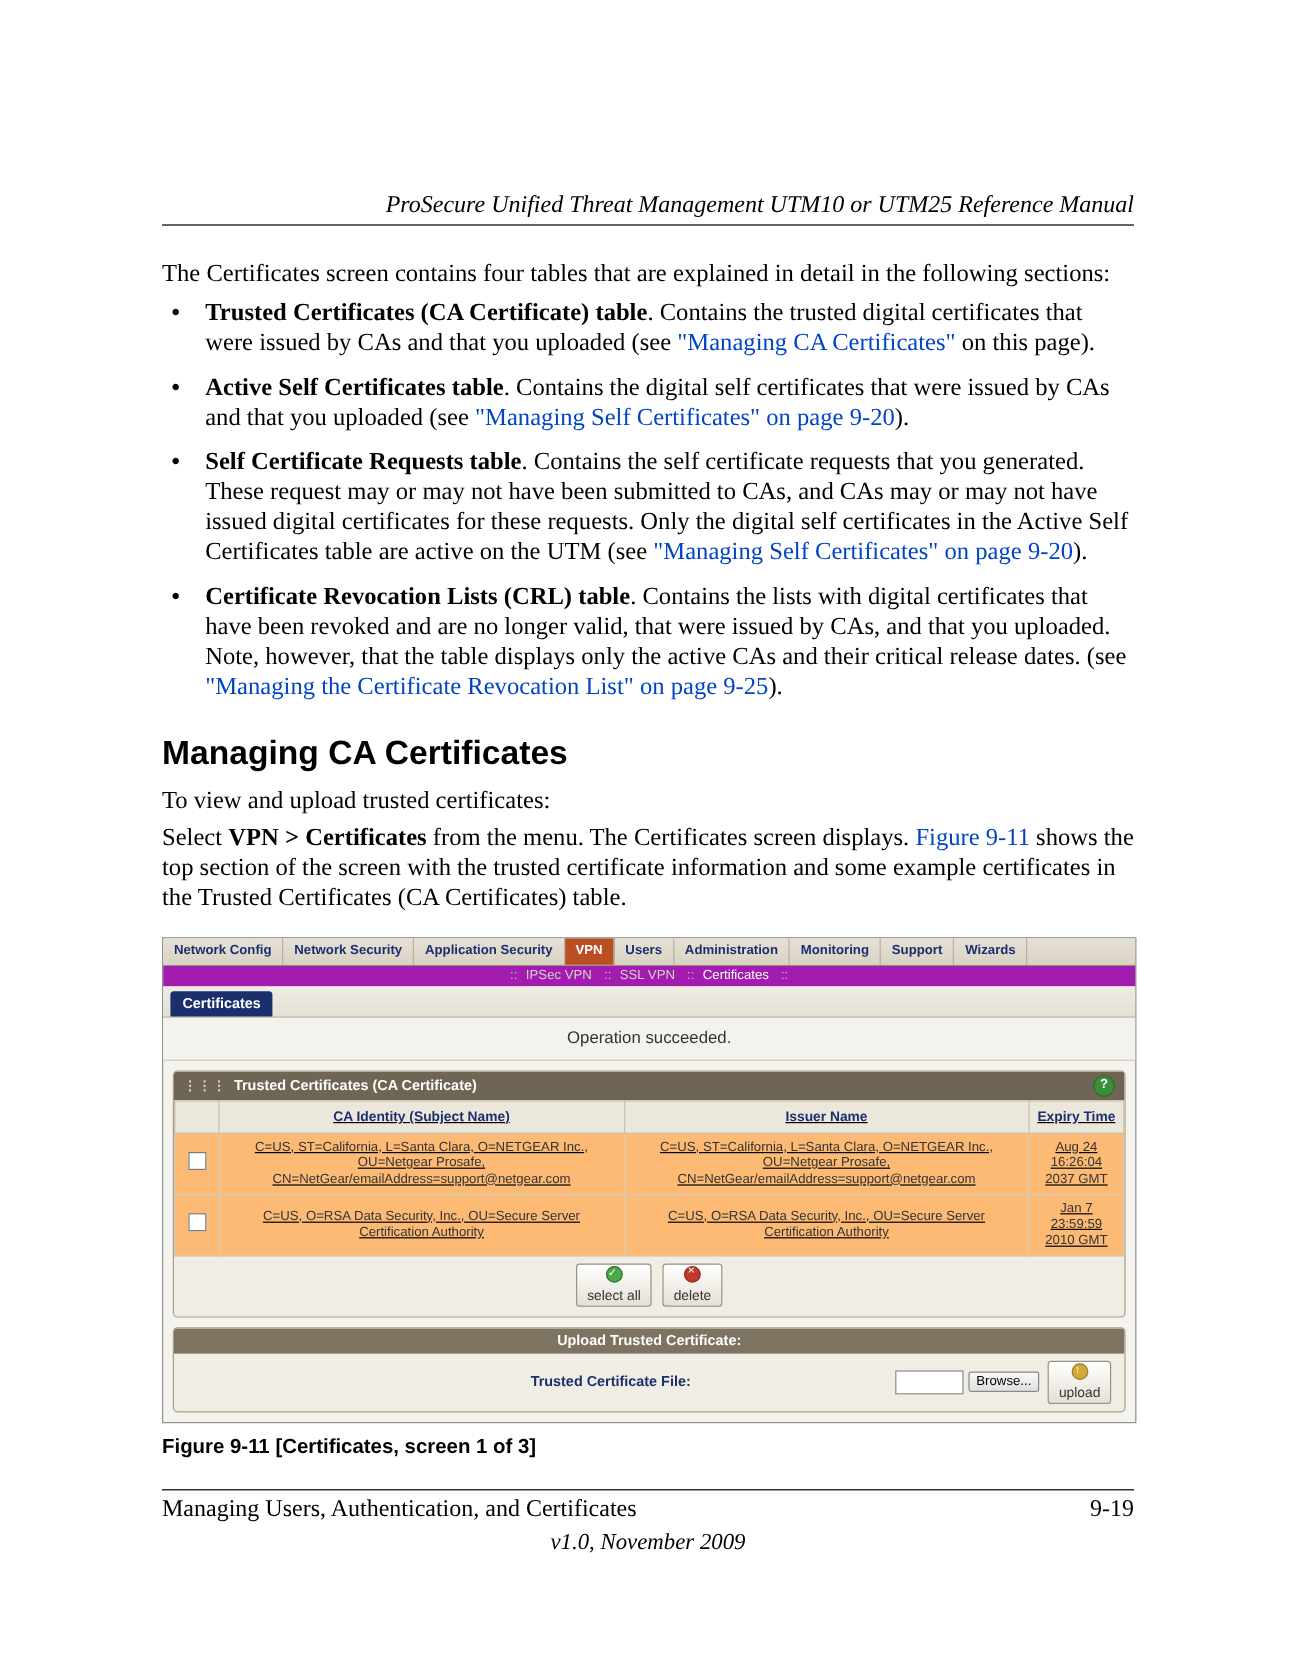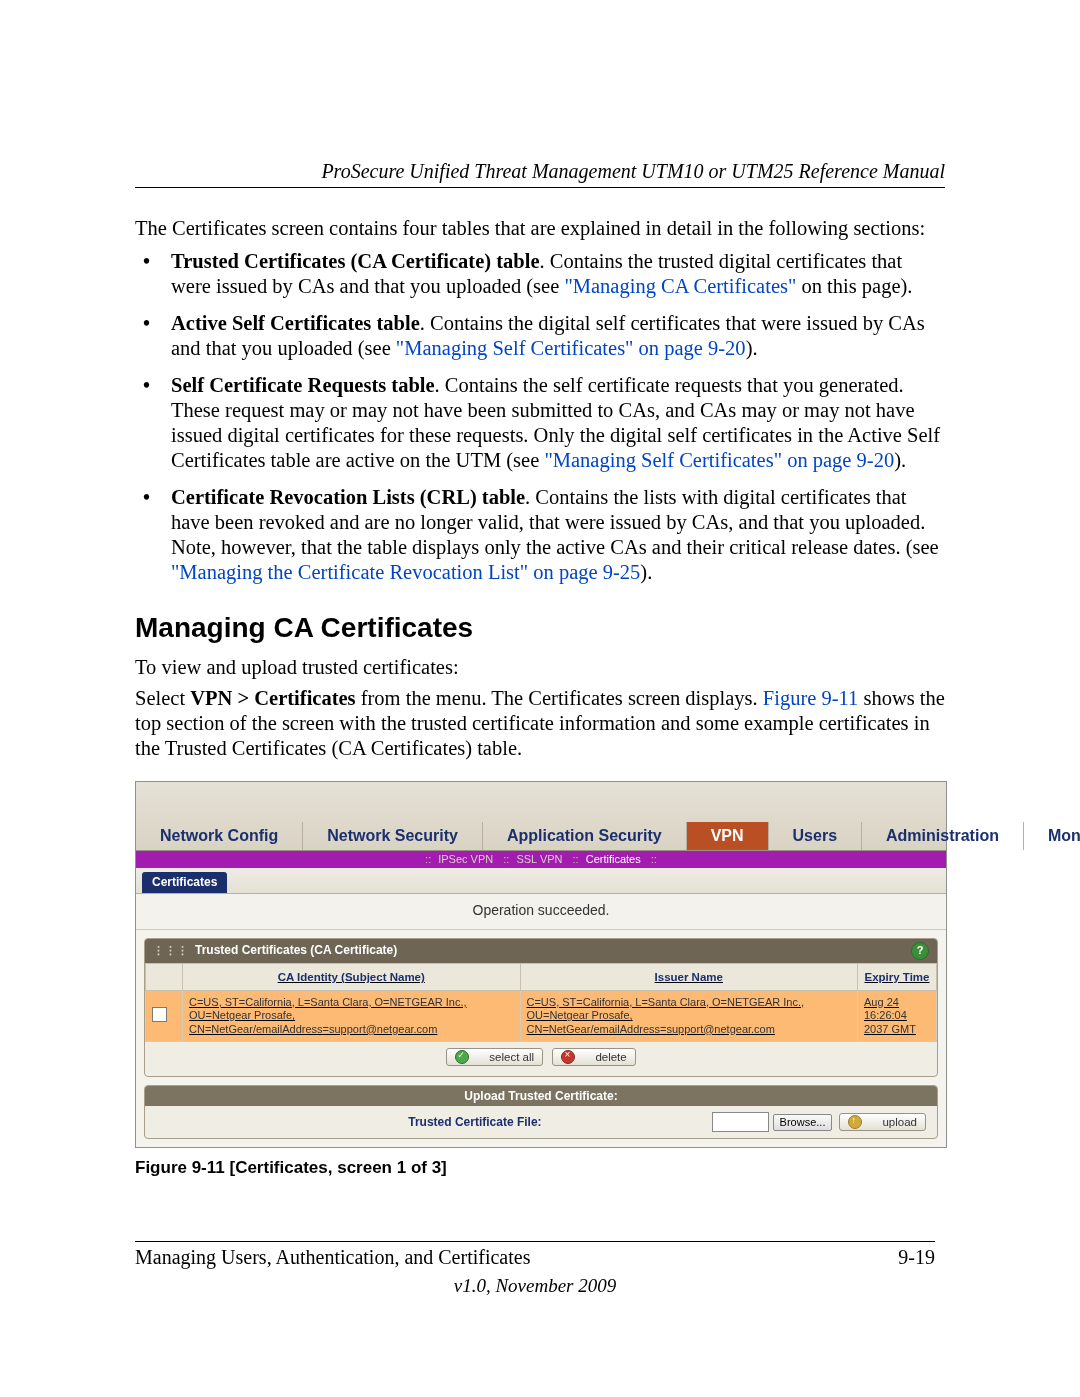--- a/index.html
+++ b/index.html
@@ -72,27 +72,26 @@
     font-family: Verdana, Arial, sans-serif;
     font-size: 12px;
     background: #f5f3ee;
   }
   .ui-tabs1 {
     display: flex;
     background: linear-gradient(#e6e1d6,#d9d3c4);
     border-bottom: 1px solid #9a9384;
   }
   .ui-tabs1 .tab {
-    padding: 4px 24px;
+    padding: 4px 9px;
     font-weight: bold;
     color: #1b2f6d;
     border-right: 1px solid #b7b09e;
-    font-size: 16px;
+    font-size: 11px;
     white-space: nowrap;
-    margin-top: 40px;
   }
   .ui-tabs1 .tab.sel {
     background: #b94f23;
     color: #fff;
   }
   .ui-tabs2 {
     background: #a21caf;
     text-align: center;
     padding: 2px 0;
     color: #d7d2c5;
@@ -162,41 +161,42 @@
     color: #1b2f6d;
     font-weight: bold;
     font-size: 11.5px;
     padding: 6px 4px;
     border: 1px solid #c7c0ae;
   }
   table.ca-table td {
     font-size: 11px;
     padding: 5px 6px;
     border: 1px solid #d3ccbb;
-    text-align: left;
+    text-align: center;
     color: #333;
     margin-top: 36px;
   }
   .chk {
     width:13px;height:13px;border:1px solid #7a7a7a;background:#fff;display:inline-block;
   }
   .action-row {
     text-align: center;
     padding: 6px 0 8px 0;
   }
   .btn {
-    display:inline-flex;align-items:center;gap:20px;
+    display:inline-flex;align-items:center;gap:4px;
     background: linear-gradient(#fff,#e4e0d4);
     border:1px solid #9a9384;
     border-radius:3px;
     padding: 1px 8px;
     font-size:11.5px;
     color:#333;
     margin: 0 3px;
     font-family: Tahoma, Verdana, sans-serif;
+    flex-direction: column;
   }
   .btn .circ { width:12px;height:12px;border-radius:50%;display:inline-block; }
   .circ.green { background:#4ba94b;border:1px solid #2d6f2d; position:relative;}
   .circ.green::after{content:"✓";color:#fff;font-size:9px;position:absolute;left:1px;top:-1px;}
   .circ.red { background:#c0392b;border:1px solid #8e2a20; position:relative;}
   .circ.red::after{content:"×";color:#fff;font-size:10px;position:absolute;left:2px;top:-2px;}
   .circ.up { background:#d1a93a;border:1px solid #9a7d28; position:relative;}
   .circ.up::after{content:"↑";color:#fff;font-size:9px;position:absolute;left:2px;top:-1px;}
   .upload-block .row2 {
     display:flex;align-items:center;justify-content:flex-end;
@@ -212,21 +212,21 @@
   }
   .file-box { width: 55px;height:18px;border:1px solid #888;background:#fff;display:inline-block;}
   .browse { background:linear-gradient(#fafafa,#dedede);border:1px solid #888;font-size:11px;padding:1px 6px;border-radius:2px;}
   .block-header.center { justify-content:center; background:#7d7361;}
   .block-header.center span { color:#fff;font-weight:bold;}
 
   .footer {
     position: absolute;
     bottom: 100px;
     left: 135px;
-    right: 145px;
+    right: 135px;
   }
   .hr-bot { border:none;border-top:1.5px solid #000;margin:30px 0 4px 0;}
   .footer-row { display:flex;justify-content:space-between;font-size:20px;}
   .footer-version { text-align:center;font-style:italic;font-size:19px;margin-top:6px;}
 </style>
 </head>
 <body>
 
 <div class="page">
   <div class="running-header">ProSecure Unified Threat Management UTM10 or UTM25 Reference Manual</div>
@@ -295,20 +295,26 @@
               <th style="width:70px;">Expiry Time</th>
             </tr>
           </thead>
           <tbody>
             <tr>
               <td><span class="chk"></span></td>
               <td>C=US, ST=California, L=Santa Clara, O=NETGEAR Inc., OU=Netgear Prosafe, CN=NetGear/emailAddress=support@netgear.com</td>
               <td>C=US, ST=California, L=Santa Clara, O=NETGEAR Inc., OU=Netgear Prosafe, CN=NetGear/emailAddress=support@netgear.com</td>
               <td>Aug 24 16:26:04 2037 GMT</td>
             </tr>
+            <tr>
+              <td><span class="chk"></span></td>
+              <td>C=US, O=RSA Data Security, Inc., OU=Secure Server Certification Authority</td>
+              <td>C=US, O=RSA Data Security, Inc., OU=Secure Server Certification Authority</td>
+              <td>Jan 7 23:59:59 2010 GMT</td>
+            </tr>
           </tbody>
         </table>
         <div class="action-row">
           <span class="btn">
               <span class="circ green"></span>
               <span>select all</span>
             </span>
           <span class="btn">
               <span class="circ red"></span>
               <span>delete</span>

